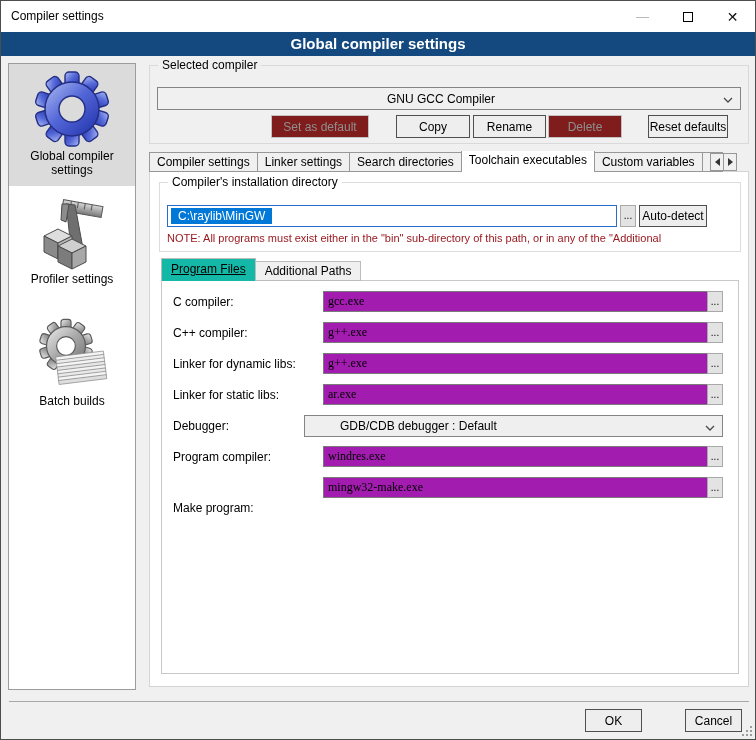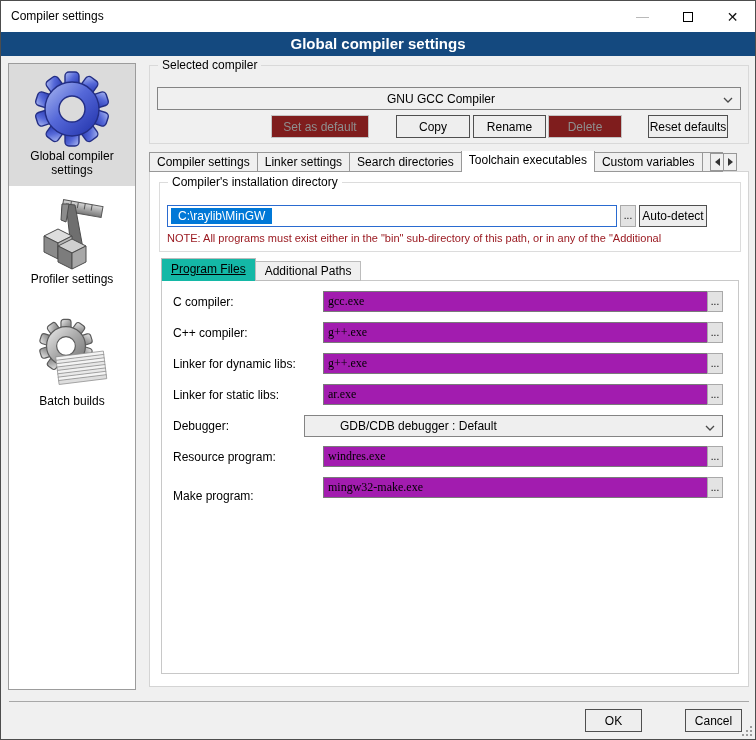--- a/index.html
+++ b/index.html
@@ -273,25 +273,25 @@
   <button class="browse f-browse" style="top:383px">...</button>
 
   <span class="f-label" style="top:418px">Debugger:</span>
   <div class="combo combo-dbg">
     <span>GDB/CDB debugger : Default</span>
     <svg class="chev" width="10" height="6">
         <path d="M1 1 L5 5 L9 1" stroke="#4a4a4a" stroke-width="1.3" fill="none"></path>
       </svg>
   </div>
 
-  <span class="f-label" style="top:449px">Resource program:</span>
+  <span class="f-label" style="top:449px">Program compiler:</span>
   <input class="f-input" style="top: 445px;" value="windres.exe">
   <button class="browse f-browse" style="top:445px">...</button>
 
-  <span class="f-label" style="top:488px">Make program:</span>
+  <span class="f-label" style="top:500px">Make program:</span>
   <input class="f-input" style="top: 476px;" value="mingw32-make.exe">
   <button class="browse f-browse" style="top:476px">...</button>
 
   <div class="separator"></div>
   <button class="btn b-ok">OK</button>
   <button class="btn b-cancel">Cancel</button>
   <div class="grip">
     <i style="right:0;bottom:0;position:absolute;width:2px;height:2px;background:#9c9c9c"></i>
     <i style="right:4px;bottom:0;position:absolute;width:2px;height:2px;background:#9c9c9c"></i>
     <i style="right:0;bottom:4px;position:absolute;width:2px;height:2px;background:#9c9c9c"></i>

